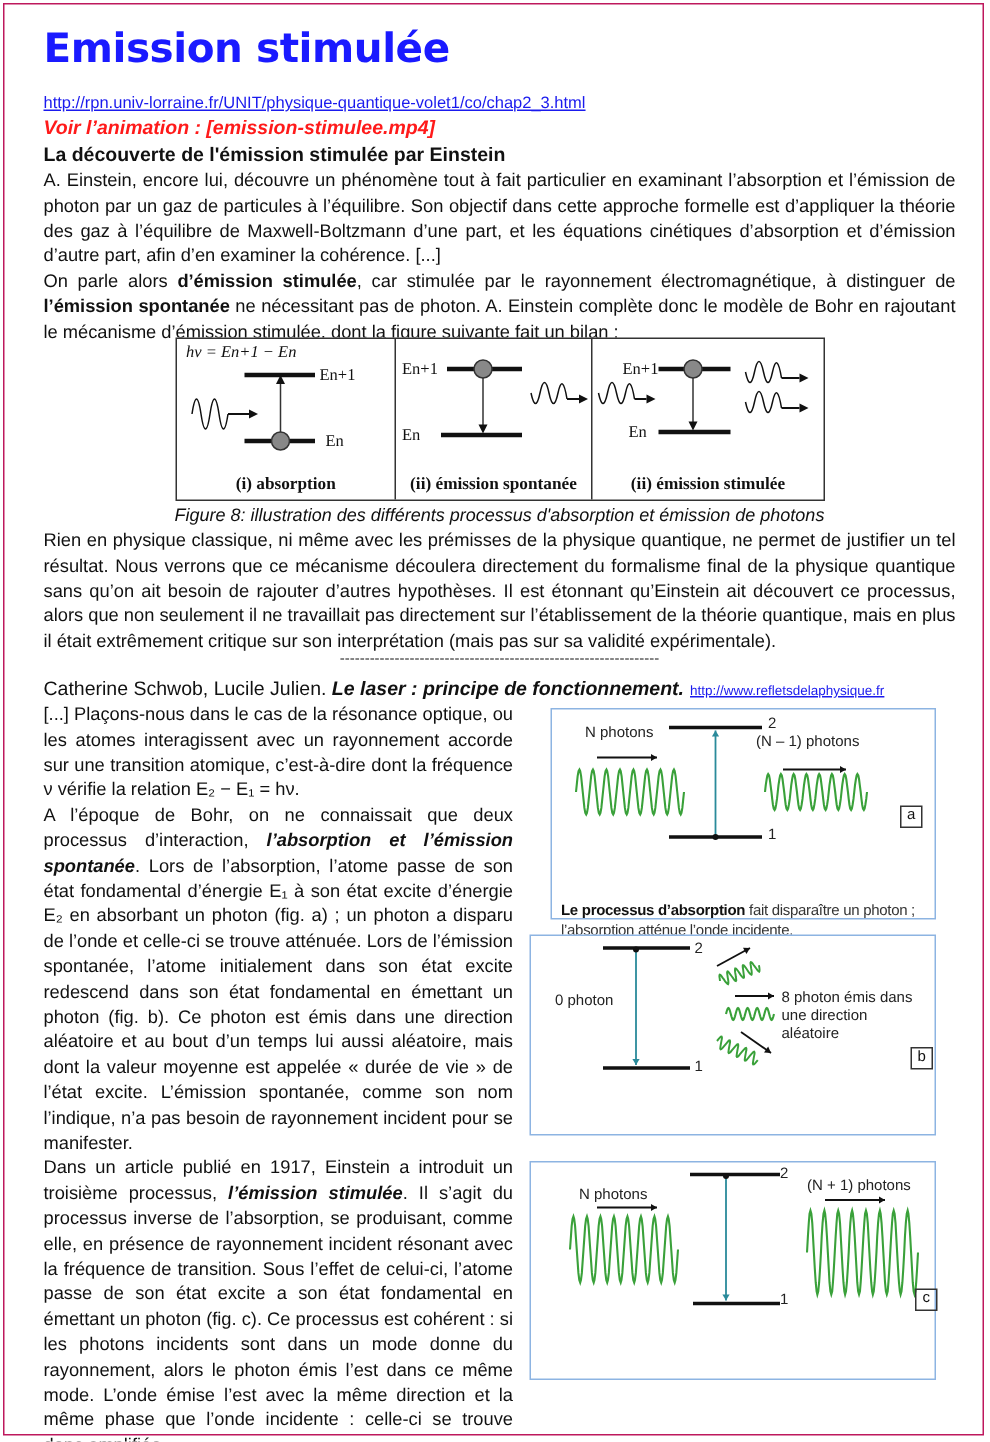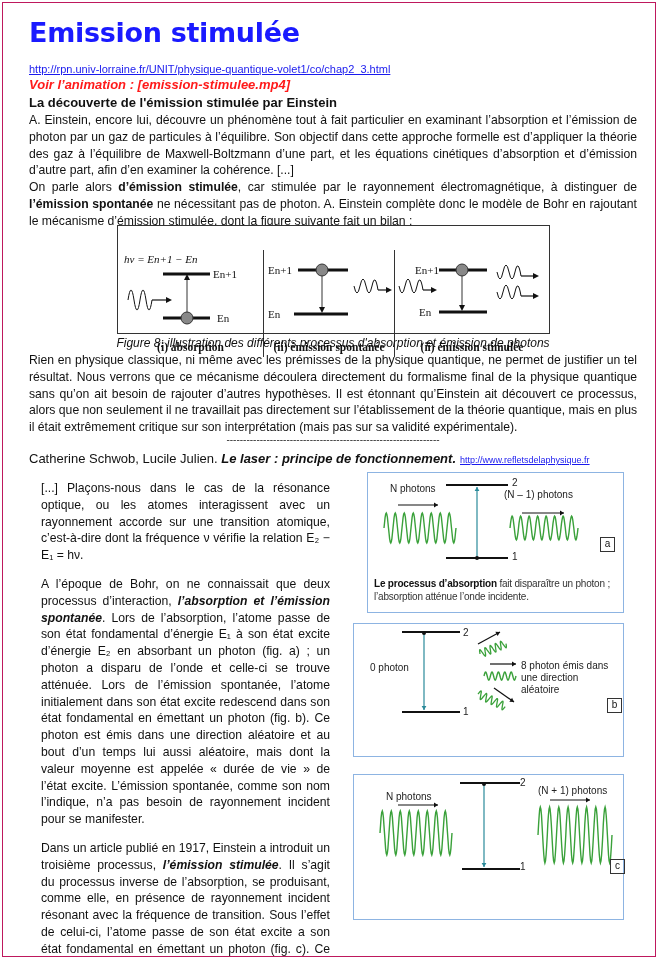--- a/index.html
+++ b/index.html
@@ -6,46 +6,46 @@
   body{width:660px;height:961px;overflow:hidden;position:relative;font-family:"Liberation Sans",sans-serif;color:#111;}
   .page{position:absolute;left:2px;top:2px;width:654px;height:955px;border:1px solid #be185d;box-sizing:border-box;}
   .title{position:absolute;left:26px;top:14px;font-size:27px;font-weight:bold;color:#1a1aff;font-family:"DejaVu Sans",sans-serif;letter-spacing:-0.3px;}
   .url{position:absolute;left:26px;top:60px;font-size:11px;color:#1a1aee;text-decoration:underline;}
   .anim{position:absolute;left:26px;top:74px;font-size:13px;color:#ff1a1a;font-style:italic;font-weight:bold;}
   .h2{position:absolute;left:26px;top:92px;font-size:13px;font-weight:bold;}
   .para{position:absolute;left:26px;width:608px;font-size:12.2px;line-height:16.8px;text-align:justify;}
   .p1{top:109px;}
   .p2{top:176px;}
   .fig8{position:absolute;left:114px;top:222px;width:433px;height:109px;border:1.5px solid #333;box-sizing:border-box;background:#fff;display:flex;}
-  .fig8 .cell{position:relative;height:100%;box-sizing:border-box;margin-top:24px;}
+  .fig8 .cell{position:relative;height:100%;box-sizing:border-box;}
   .fig8 .c1{width:146px;border-right:1.5px solid #333;}
   .fig8 .c2{width:131px;border-right:1.5px solid #333;}
   .fig8 .c3{flex:1;}
   .fig8 svg{position:absolute;left:0;top:0;}
   .fig8 .cap{position:absolute;left:0;right:0;bottom:4px;text-align:center;font-family:"Liberation Serif",serif;font-size:11.5px;font-weight:bold;}
   .fig8 .eq{position:absolute;left:6px;top:3px;font-family:"Liberation Serif",serif;font-style:italic;font-size:11px;}
   .serif{font-family:"Liberation Serif",serif;font-size:11px;}
   .fig8cap{position:absolute;left:0;width:660px;top:333px;text-align:center;font-size:12px;font-style:italic;}
   .p3{top:349px;}
   .sep{position:absolute;left:0;width:660px;top:431px;text-align:center;font-size:10px;letter-spacing:0;color:#333;}
   .ref{position:absolute;left:26px;top:448px;font-size:13px;white-space:nowrap;}
   .ref b{font-weight:normal;}
   .ref .bi{font-weight:bold;font-style:italic;}
   .ref a{font-size:9px;color:#1a1aee;text-decoration:underline;margin-left:4px;font-weight:normal;}
   .col{position:absolute;left:26px;width:313px;font-size:12.2px;line-height:16.8px;text-align:justify;}
-  .col p{margin:12px;}
+  .col p{margin:0;}
   .c-p1{top:465px;}
   .box{position:absolute;border:1.3px solid #8db4e2;background:#fff;box-sizing:border-box;}
   .boxA{left:364px;top:469px;width:257px;height:141px;}
   .boxB{left:350px;top:620px;width:271px;height:134px;}
   .boxC{left:350px;top:771px;width:271px;height:146px;}
   .box svg{position:absolute;left:0;top:0;}
   .box .lbl{position:absolute;font-size:10px;color:#222;}
   .box .tag{position:absolute;width:13px;height:13px;border:1px solid #333;font-size:10px;line-height:12px;text-align:center;}
-  .box .caption{position:absolute;left:6px;right:4px;font-size:10px;line-height:13px;color:#333;font-family:"Liberation Sans",sans-serif;letter-spacing:-0.2px;}
+  .box .caption{position:absolute;left:6px;right:4px;font-size:10px;line-height:13px;color:#333;font-family:"Liberation Sans",sans-serif;letter-spacing:-0.2px;margin-top:24px;}
   .box .caption b{color:#111;}
 </style>
 </head>
 <body>
 
 <div class="page">
 
   <div class="title">Emission stimulée</div>
   <a class="url">http://rpn.univ-lorraine.fr/UNIT/physique-quantique-volet1/co/chap2_3.html</a>
   <div class="anim">Voir l’animation : [emission-stimulee.mp4]</div>

